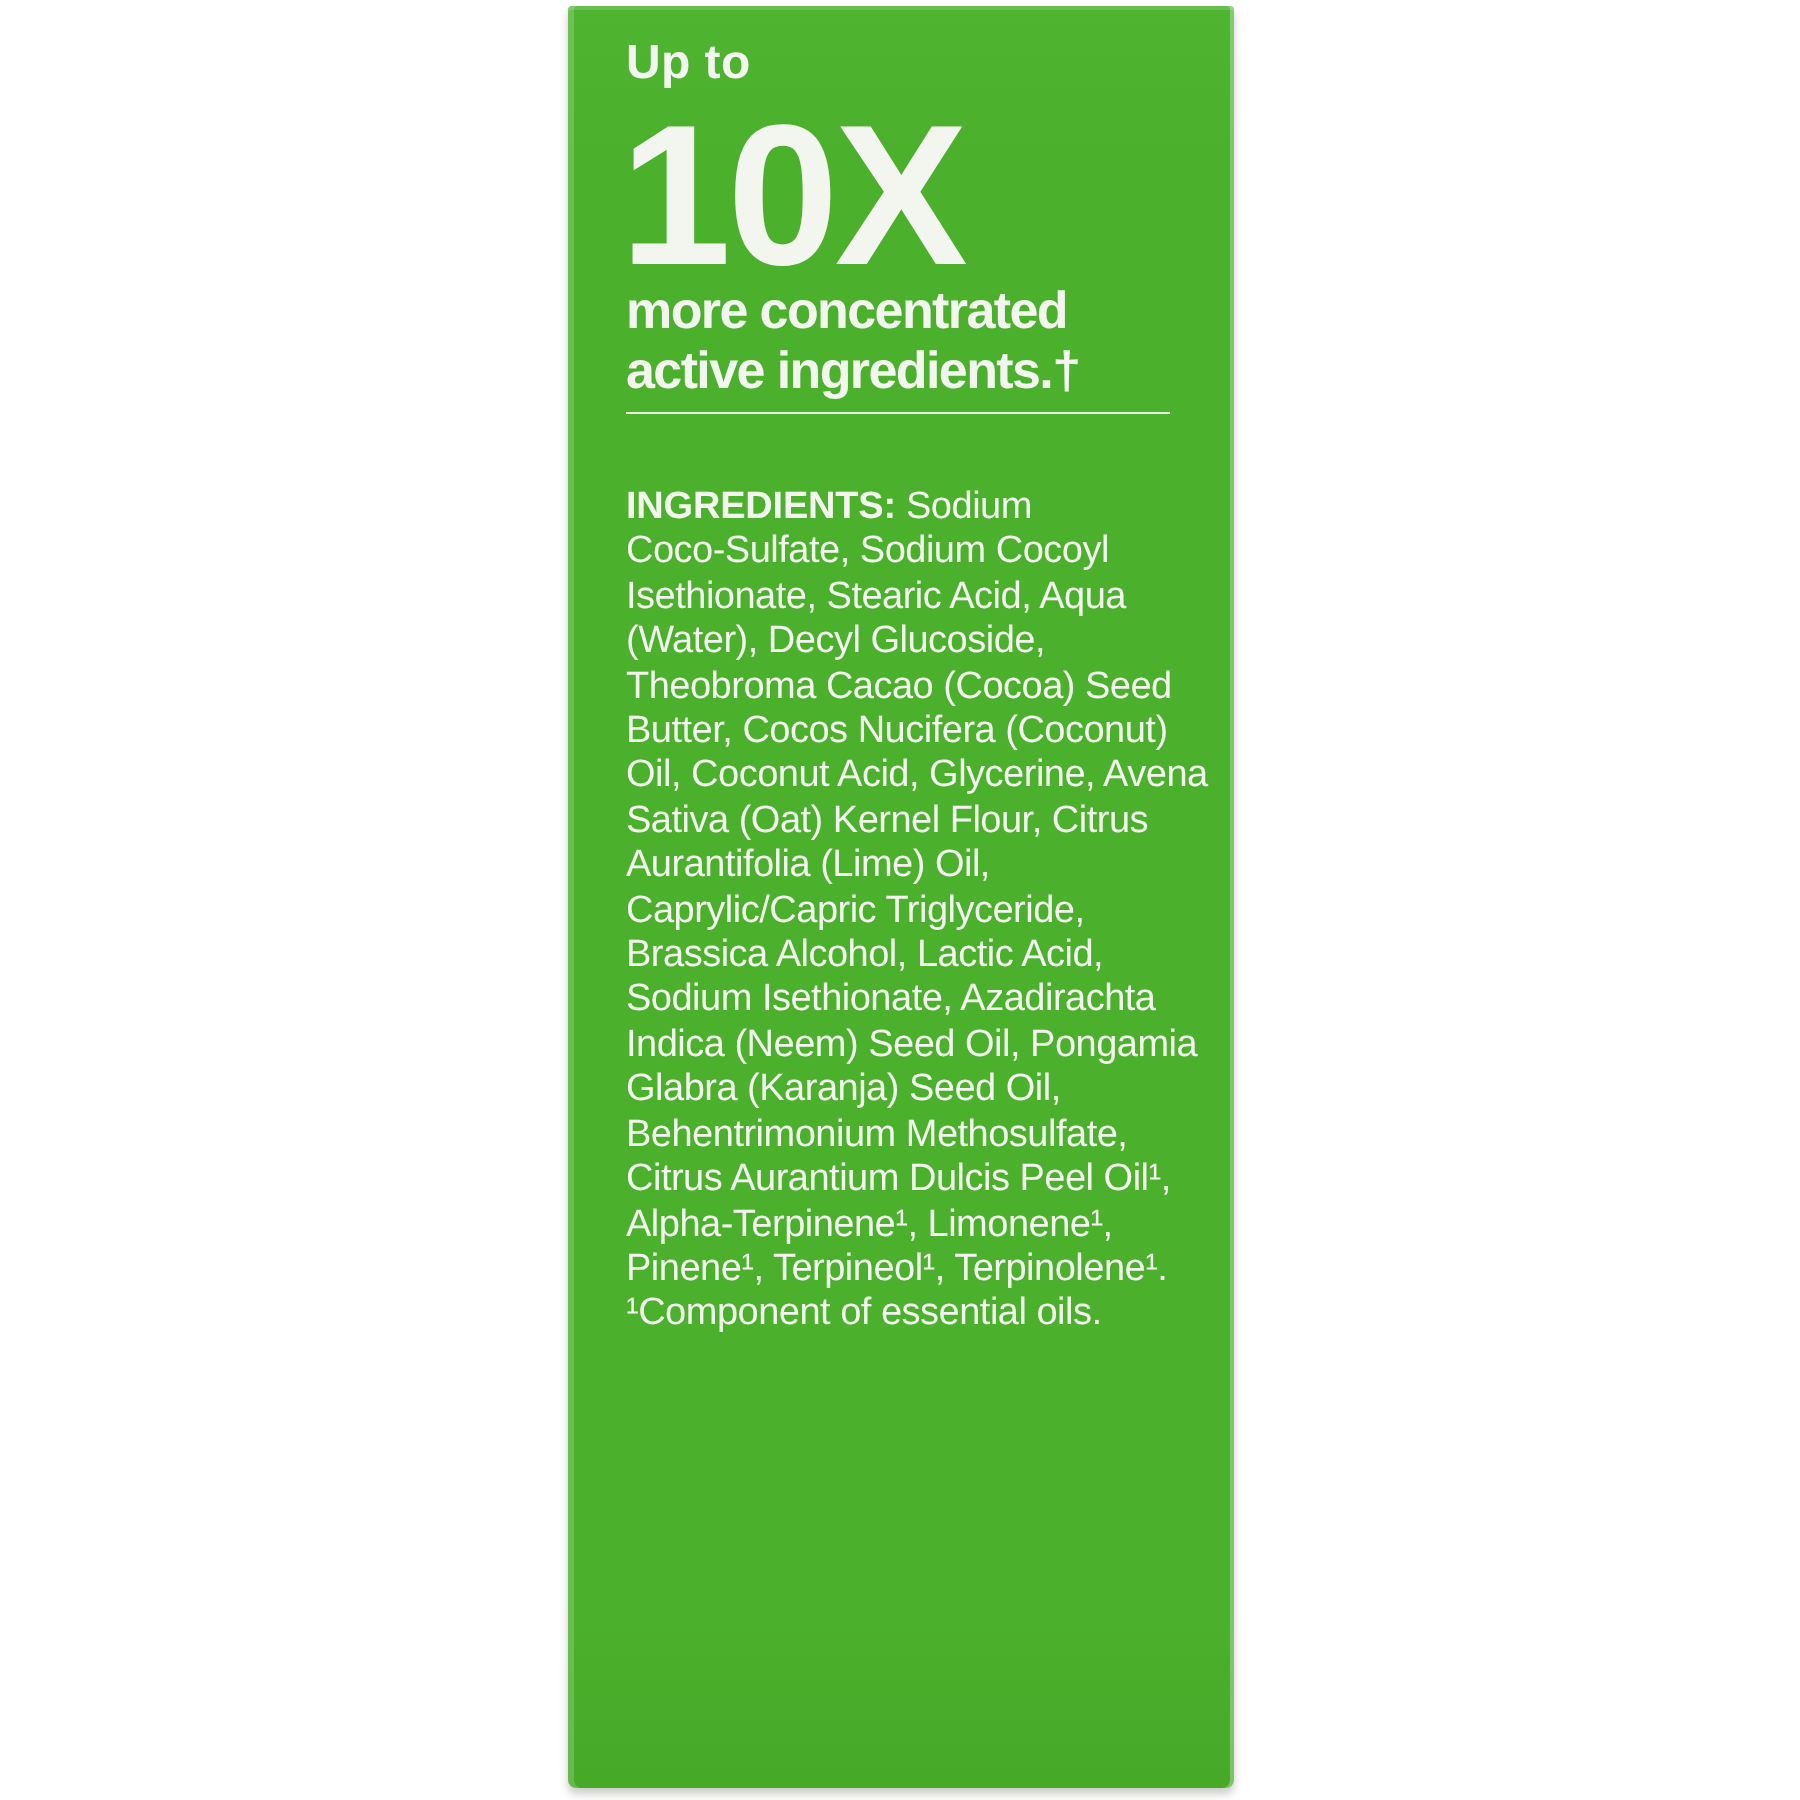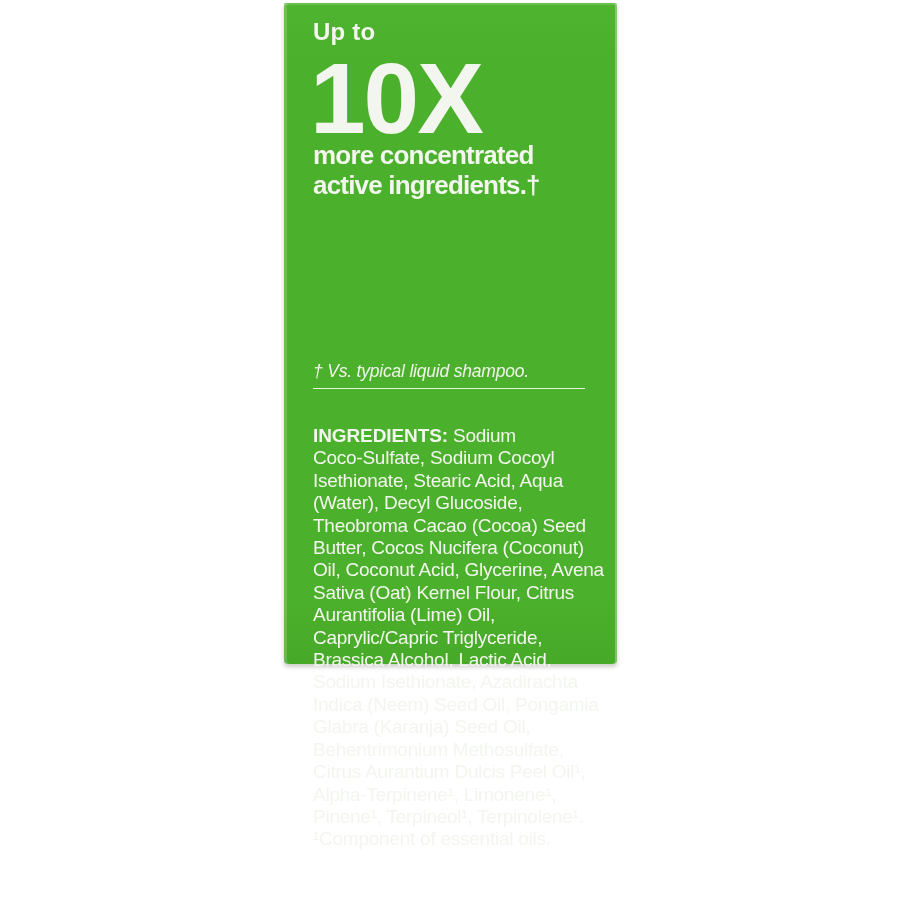--- a/index.html
+++ b/index.html
@@ -17,21 +17,21 @@
   .photo{
     position:absolute;
     inset:0;
     background:#ffffff;
   }
   .panel{
     position:absolute;
     left:284px;
     top:3px;
     width:333px;
-    height:661px;
+    height:891px;
     background:linear-gradient(180deg, #4fb430 0%, var(--panel-bg) 8%, var(--panel-bg) 90%, #47a928 100%);
     color:var(--panel-fg);
     padding:0 27px 0 29px;
     border-radius:2px 2px 4px 4px;
     box-shadow:
       inset 3px 0 0 rgba(255,255,255,.18),
       inset -2px 0 0 rgba(255,255,255,.30),
       inset 0 2px 0 rgba(255,255,255,.15),
       0 3px 4px rgba(70,80,60,.28);
   }
@@ -99,21 +99,20 @@
 
 <div class="photo">
   <div class="panel">
 
     <div class="up-to">Up to</div>
 
     <div class="ten-x">10X</div>
 
     <div class="claim-sub">more concentrated<br>active ingredients.†</div>
 
-    <div class="footnote">† Vs. typical liquid shampoo.</div>
 
     <hr class="rule">
 
     <p class="ingredients"><span class="label">INGREDIENTS:</span><span> Sodium</span><br><span>Coco-Sulfate, Sodium Cocoyl<br>Isethionate, Stearic Acid, Aqua<br>(Water), Decyl Glucoside,<br>Theobroma Cacao (Cocoa) Seed<br>Butter, Cocos Nucifera (Coconut)<br>Oil, Coconut Acid, Glycerine, Avena<br>Sativa (Oat) Kernel Flour, Citrus<br>Aurantifolia (Lime) Oil,<br>Caprylic/Capric Triglyceride,<br>Brassica Alcohol, Lactic Acid,<br>Sodium Isethionate, Azadirachta<br>Indica (Neem) Seed Oil, Pongamia<br>Glabra (Karanja) Seed Oil,<br>Behentrimonium Methosulfate,<br>Citrus Aurantium Dulcis Peel Oil¹,<br>Alpha-Terpinene¹, Limonene¹,<br>Pinene¹, Terpineol¹, Terpinolene¹.<br>¹Component of essential oils.</span></p>
 
 
   </div>
 </div>
 
 </body></html>

